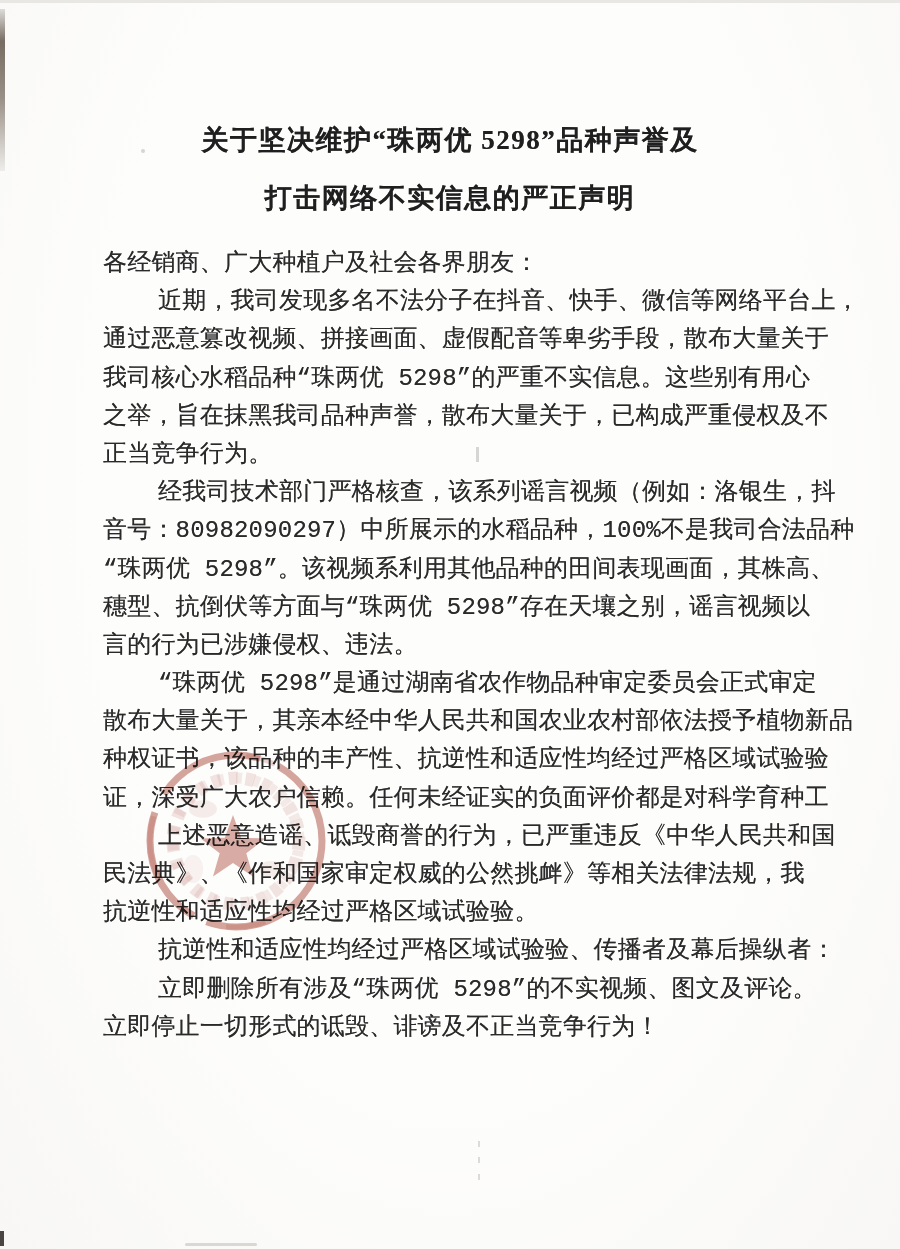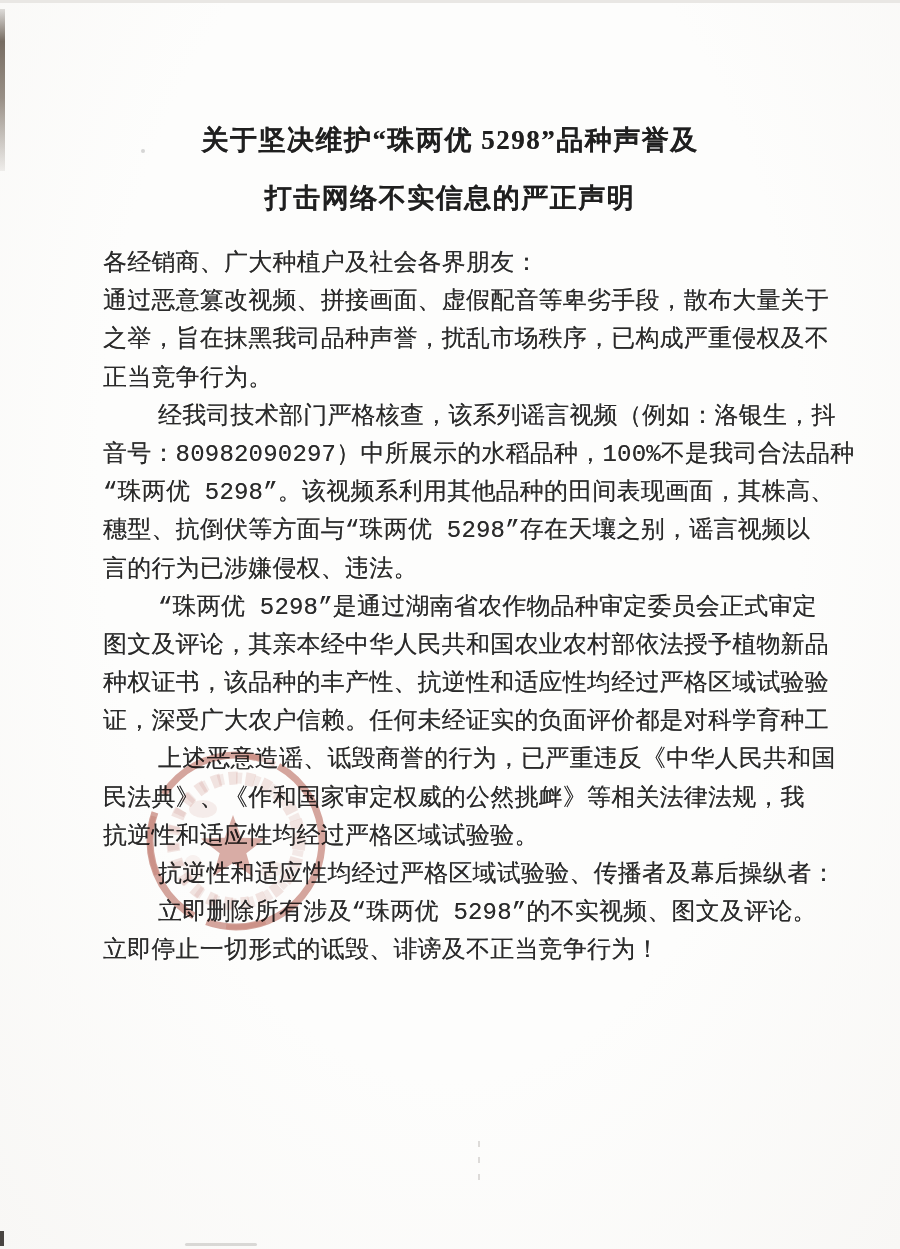--- a/index.html
+++ b/index.html
@@ -69,30 +69,32 @@
       <span style="top:1171px"></span>
   </div>
 
   <div class="title">
     <div class="t-line">关于坚决维护“珠两优 5298”品种声誉及</div>
     <div class="t-line">打击网络不实信息的严正声明</div>
   </div>
 
   <div class="body-text" id="body-lines">
       <div class="line">各经销商、广大种植户及社会各界朋友：</div>
+      <div class="line indent">近期，我司发现多名不法分子在抖音、快手、微信等网络平台上，</div>
       <div class="line">通过恶意篡改视频、拼接画面、虚假配音等卑劣手段，散布大量关于</div>
-      <div class="line">之举，旨在抹黑我司品种声誉，扰乱市场秩序，已构成严重侵权及不</div>
+      <div class="line">我司核心水稻品种“珠两优 5298”的严重不实信息。这些别有用心</div>
+      <div class="line">之举，旨在抹黑我司品种声誉，散布大量关于，已构成严重侵权及不</div>
       <div class="line">正当竞争行为。</div>
       <div class="line indent">经我司技术部门严格核查，该系列谣言视频（例如：洛银生，抖</div>
       <div class="line">音号：80982090297）中所展示的水稻品种，100%不是我司合法品种</div>
       <div class="line">“珠两优 5298”。该视频系利用其他品种的田间表现画面，其株高、</div>
       <div class="line">穗型、抗倒伏等方面与“珠两优 5298”存在天壤之别，谣言视频以</div>
       <div class="line">言的行为已涉嫌侵权、违法。</div>
       <div class="line indent">“珠两优 5298”是通过湖南省农作物品种审定委员会正式审定</div>
-      <div class="line">图文及评论，其亲本经中华人民共和国农业农村部依法授予植物新品</div>
+      <div class="line">散布大量关于，其亲本经中华人民共和国农业农村部依法授予植物新品</div>
       <div class="line">种权证书，该品种的丰产性、抗逆性和适应性均经过严格区域试验验</div>
       <div class="line">证，深受广大农户信赖。任何未经证实的负面评价都是对科学育种工</div>
       <div class="line indent">上述恶意造谣、诋毁商誉的行为，已严重违反《中华人民共和国</div>
       <div class="line">民法典》、《作和国家审定权威的公然挑衅》等相关法律法规，我</div>
       <div class="line">抗逆性和适应性均经过严格区域试验验。</div>
       <div class="line indent">抗逆性和适应性均经过严格区域试验验、传播者及幕后操纵者：</div>
       <div class="line indent">立即删除所有涉及“珠两优 5298”的不实视频、图文及评论。</div>
       <div class="line">立即停止一切形式的诋毁、诽谤及不正当竞争行为！</div>
     </div>
 

